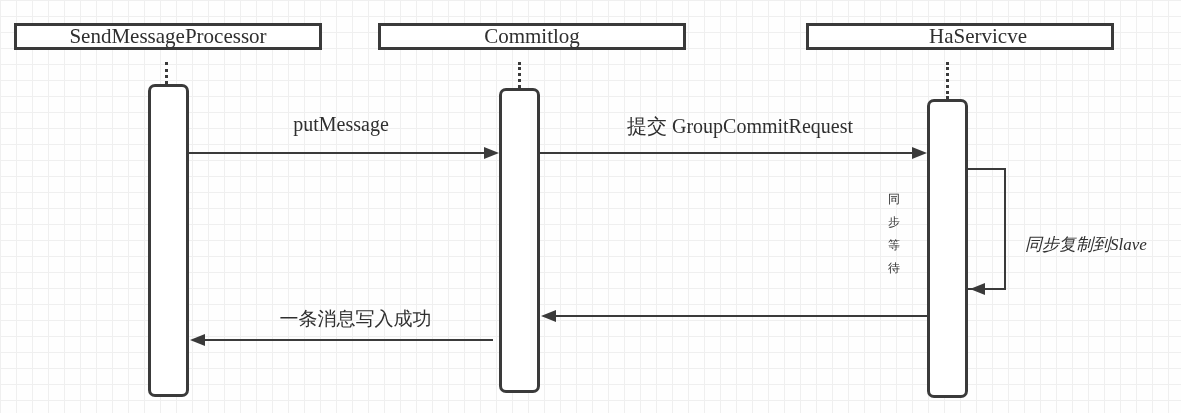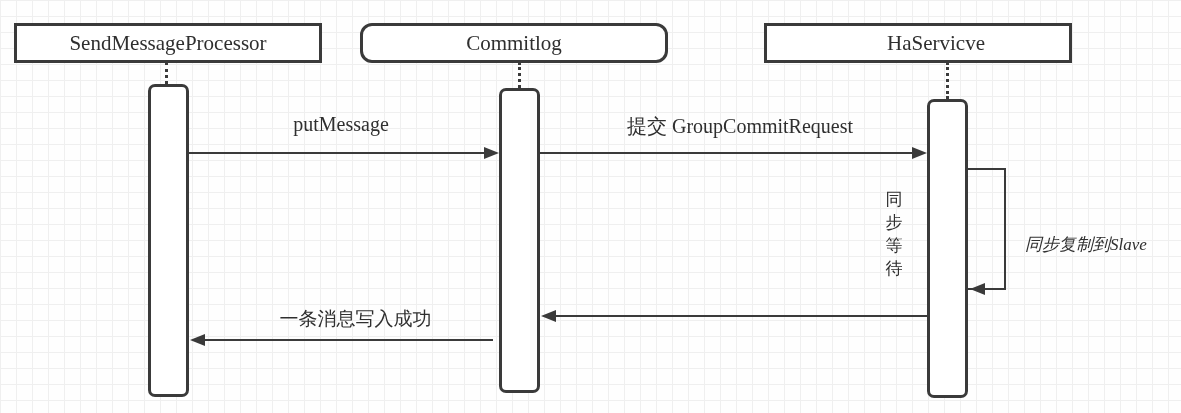--- a/index.html
+++ b/index.html
@@ -14,21 +14,21 @@
     background-image:
       linear-gradient(to right, #efefef 1px, transparent 1px),
       linear-gradient(to bottom, #efefef 1px, transparent 1px);
     background-size: 16px 16px;
   }
 
   .actor {
     position: absolute;
     top: 23px;
     width: 308px;
-    height: 40px;
+    height: 27px;
     background: #ffffff;
     border: 3px solid #3a3a3a;
     display: flex;
     align-items: center;
     justify-content: center;
     font-size: 21px;
     color: #2f2f2f;
     white-space: nowrap;
   }
 
@@ -86,40 +86,40 @@
   .mlabel-small {
     position: absolute;
     font-size: 17px;
     color: #2f2f2f;
     white-space: nowrap;
     font-style: italic;
   }
 
   .vnote {
     position: absolute;
-    font-size: 17px;
+    font-size: 12px;
     line-height: 23px;
     color: #2f2f2f;
     width: 20px;
     word-break: break-all;
     text-align: center;
   }
 </style>
 </head>
 <body>
 
 <div class="canvas">
 
   <div class="actor" style="left:14px;">
     <span>SendMessageProcessor</span>
   </div>
-  <div class="actor" style="left:360px;border-radius:12px;">
+  <div class="actor" style="left:378px;">
     <span>Commitlog</span>
   </div>
-  <div class="actor" style="left:764px;padding-left:36px;">
+  <div class="actor" style="left:806px;padding-left:36px;">
     <span>HaServicve</span>
   </div>
 
   <div class="lifeline" style="left:165px; top:62px; height:22px;"></div>
   <div class="lifeline" style="left:518px; top:62px; height:26px;"></div>
   <div class="lifeline" style="left:946px; top:62px; height:37px;"></div>
 
   <div class="activation" style="left:148px; top:84px; height:313px;"></div>
   <div class="activation" style="left:499px; top:88px; height:305px;"></div>
   <div class="activation" style="left:927px; top:99px; height:299px;"></div>

